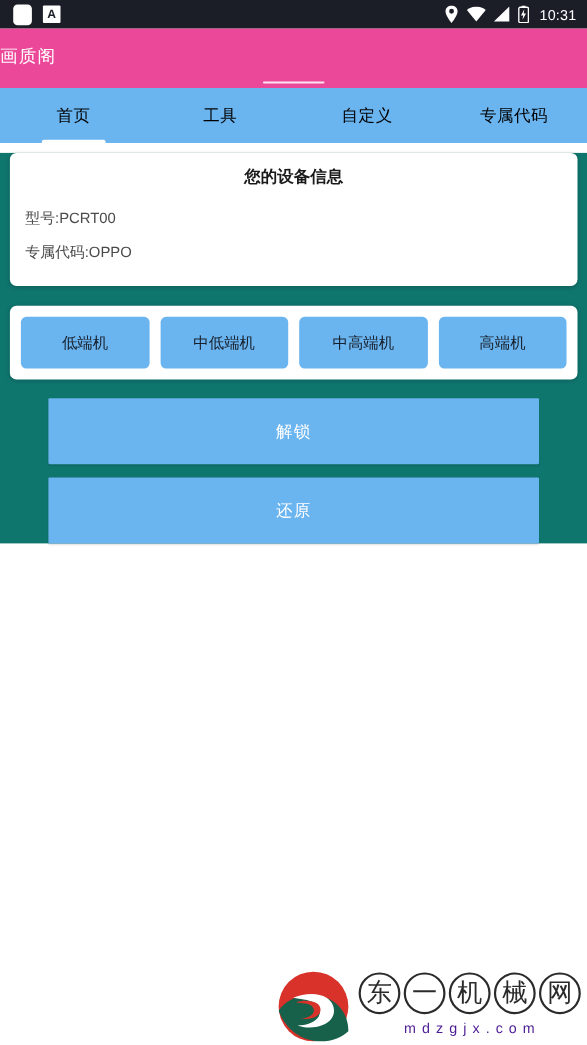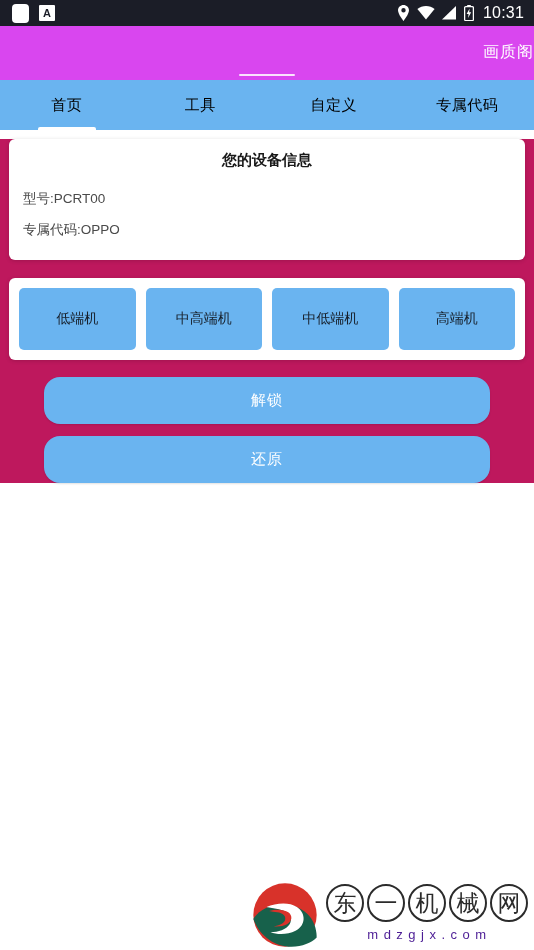--- a/index.html
+++ b/index.html
@@ -45,33 +45,33 @@
     border-radius: 1px;
   }
   .status-right {
     margin-left: auto;
     display: flex;
     align-items: center;
     gap: 7px;
   }
   .sb-icon { display: block; }
   .sb-time {
-    font-size: 16px;
+    font-size: 13px;
     color: #ffffff;
     letter-spacing: 0.2px;
     margin-left: 2px;
   }
 
   
   .app-header {
     height: 54px;
-    background: #d946ef;
+    background: #ec4899;
     display: flex;
     flex-direction: column;
-    align-items: flex-end;
+    align-items: flex-start;
     justify-content: center;
     position: relative;
   }
   .app-title {
     font-size: 16px;
     color: #ffffff;
     letter-spacing: 1px;
     line-height: 1;
     padding-bottom: 2px;
   }
@@ -110,21 +110,21 @@
     transform: translateX(-50%);
     width: 58px;
     height: 3px;
     background: #ffffff;
     border-radius: 2px 2px 0 0;
     display: none;
   }
   .tab.active .tab-indicator { display: block; }
 
   
-  .content { padding: 0; background: #be185d; }
+  .content { padding: 0; background: #0f766e; }
 
   .card {
     margin: 9px 9px 0 9px;
     background: #ffffff;
     border-radius: 6px;
     box-shadow: 0 1px 4px rgba(0,0,0,0.16);
     padding: 12px 12px 14px 12px;
   }
 
   .card-title {
@@ -146,45 +146,45 @@
     background: #ffffff;
     border-radius: 6px;
     box-shadow: 0 1px 4px rgba(0,0,0,0.16);
     padding: 10px 10px;
     display: flex;
     justify-content: space-between;
     gap: 10px;
   }
   .chip {
     flex: 1;
-    height: 62px;
+    height: 47px;
     background: #6ab4f0;
     border-radius: 5px;
     border: none;
     color: #17202b;
     font-size: 14px;
     font-family: inherit;
     display: flex;
     align-items: center;
     justify-content: center;
     cursor: pointer;
   }
 
   
   .actions {
     margin: 17px 44px 0 44px;
     display: flex;
     flex-direction: column;
     gap: 12px;
   }
   .action-btn {
-    height: 47px;
+    height: 60px;
     background: #6ab4f0;
     border: none;
-    border-radius: 16px;
+    border-radius: 1px;
     color: #ffffff;
     font-size: 15px;
     font-family: inherit;
     letter-spacing: 1px;
     display: flex;
     align-items: center;
     justify-content: center;
     cursor: pointer;
     box-shadow: 0 1px 2px rgba(0,0,0,0.12);
   }
@@ -284,22 +284,22 @@
   <div class="content">
 
     <div class="card">
       <div class="card-title">您的设备信息</div>
       <div class="info-line">型号:PCRT00</div>
       <div class="info-line">专属代码:OPPO</div>
     </div>
 
     <div class="chips-card">
       <button class="chip">低端机</button>
+      <button class="chip">中低端机</button>
       <button class="chip">中高端机</button>
-      <button class="chip">中低端机</button>
       <button class="chip">高端机</button>
     </div>
 
     <div class="actions">
       <button class="action-btn">解锁</button>
       <button class="action-btn">还原</button>
     </div>
 
   </div>
 

